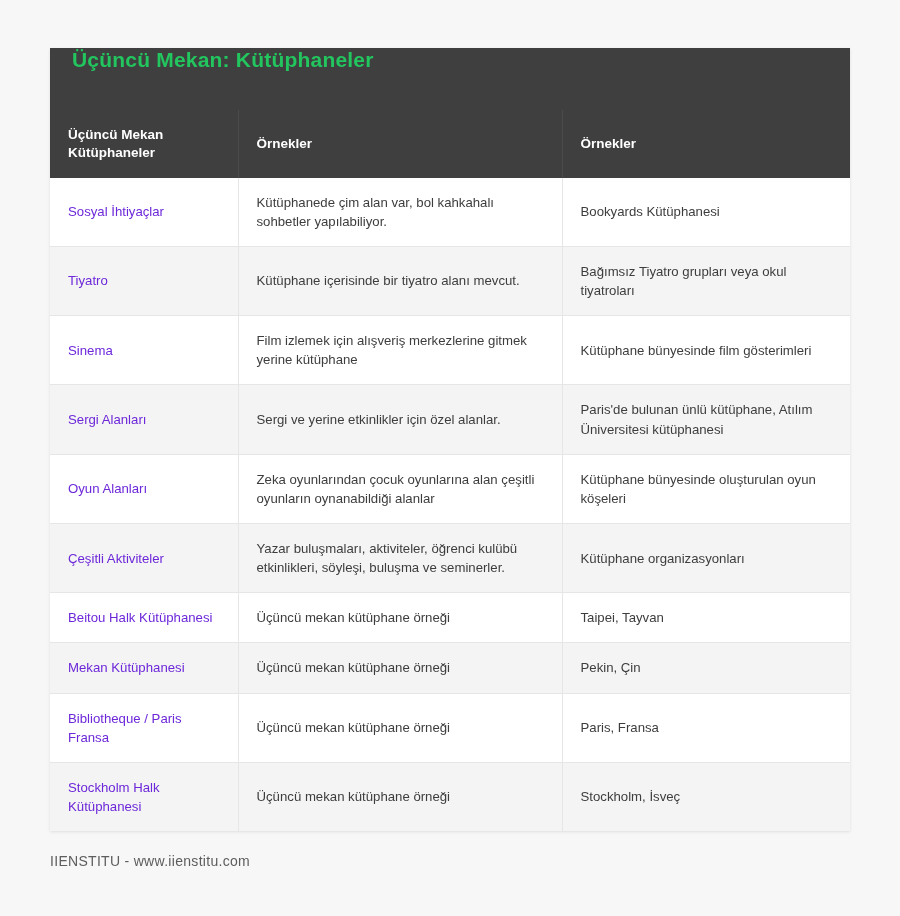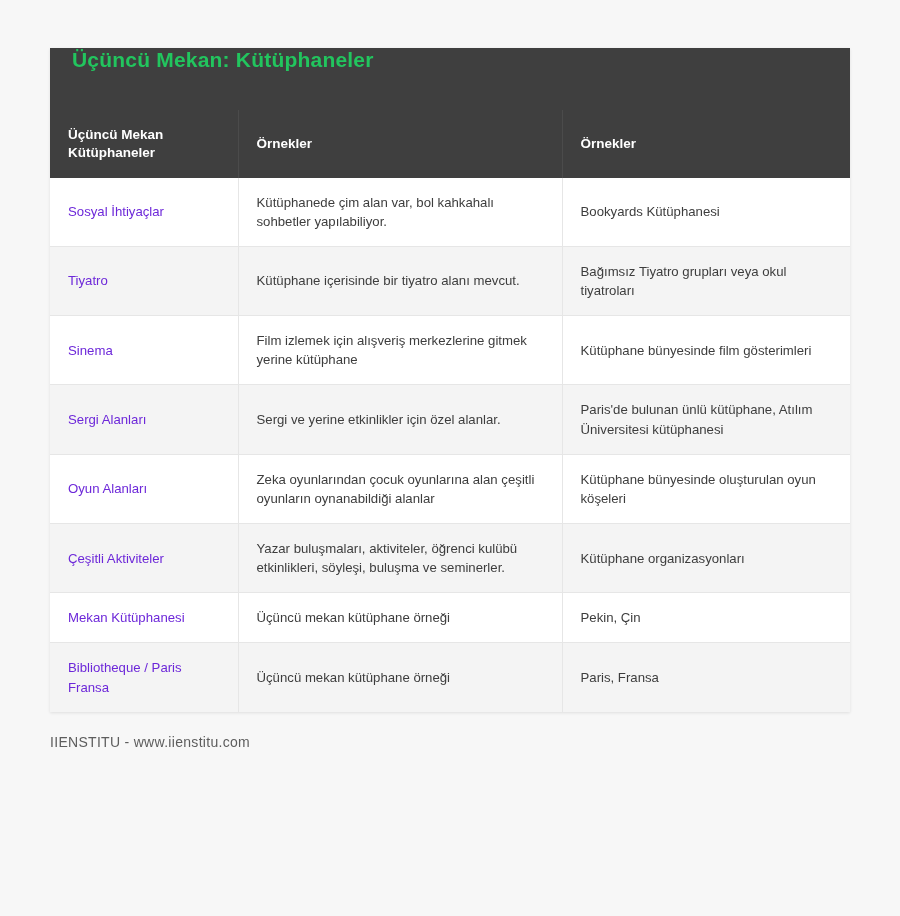--- a/index.html
+++ b/index.html
@@ -133,26 +133,36 @@
           <td class="col-label">Oyun Alanları</td>
           <td>Zeka oyunlarından çocuk oyunlarına alan çeşitli oyunların oynanabildiği alanlar</td>
           <td>Kütüphane bünyesinde oluşturulan oyun köşeleri</td>
         </tr>
         <tr>
           <td class="col-label">Çeşitli Aktiviteler</td>
           <td>Yazar buluşmaları, aktiviteler, öğrenci kulübü etkinlikleri, söyleşi, buluşma ve seminerler.</td>
           <td>Kütüphane organizasyonları</td>
         </tr>
         <tr>
+          <td class="col-label">Beitou Halk Kütüphanesi</td>
+          <td>Üçüncü mekan kütüphane örneği</td>
+          <td>Taipei, Tayvan</td>
+        </tr>
+        <tr>
           <td class="col-label">Mekan Kütüphanesi</td>
           <td>Üçüncü mekan kütüphane örneği</td>
           <td>Pekin, Çin</td>
         </tr>
         <tr>
           <td class="col-label">Bibliotheque / Paris Fransa</td>
           <td>Üçüncü mekan kütüphane örneği</td>
           <td>Paris, Fransa</td>
         </tr>
+        <tr>
+          <td class="col-label">Stockholm Halk Kütüphanesi</td>
+          <td>Üçüncü mekan kütüphane örneği</td>
+          <td>Stockholm, İsveç</td>
+        </tr>
       </tbody>
     </table>
   </div>
   <div class="footer">IIENSTITU - www.iienstitu.com</div>
 </div>
 
 </body></html>

